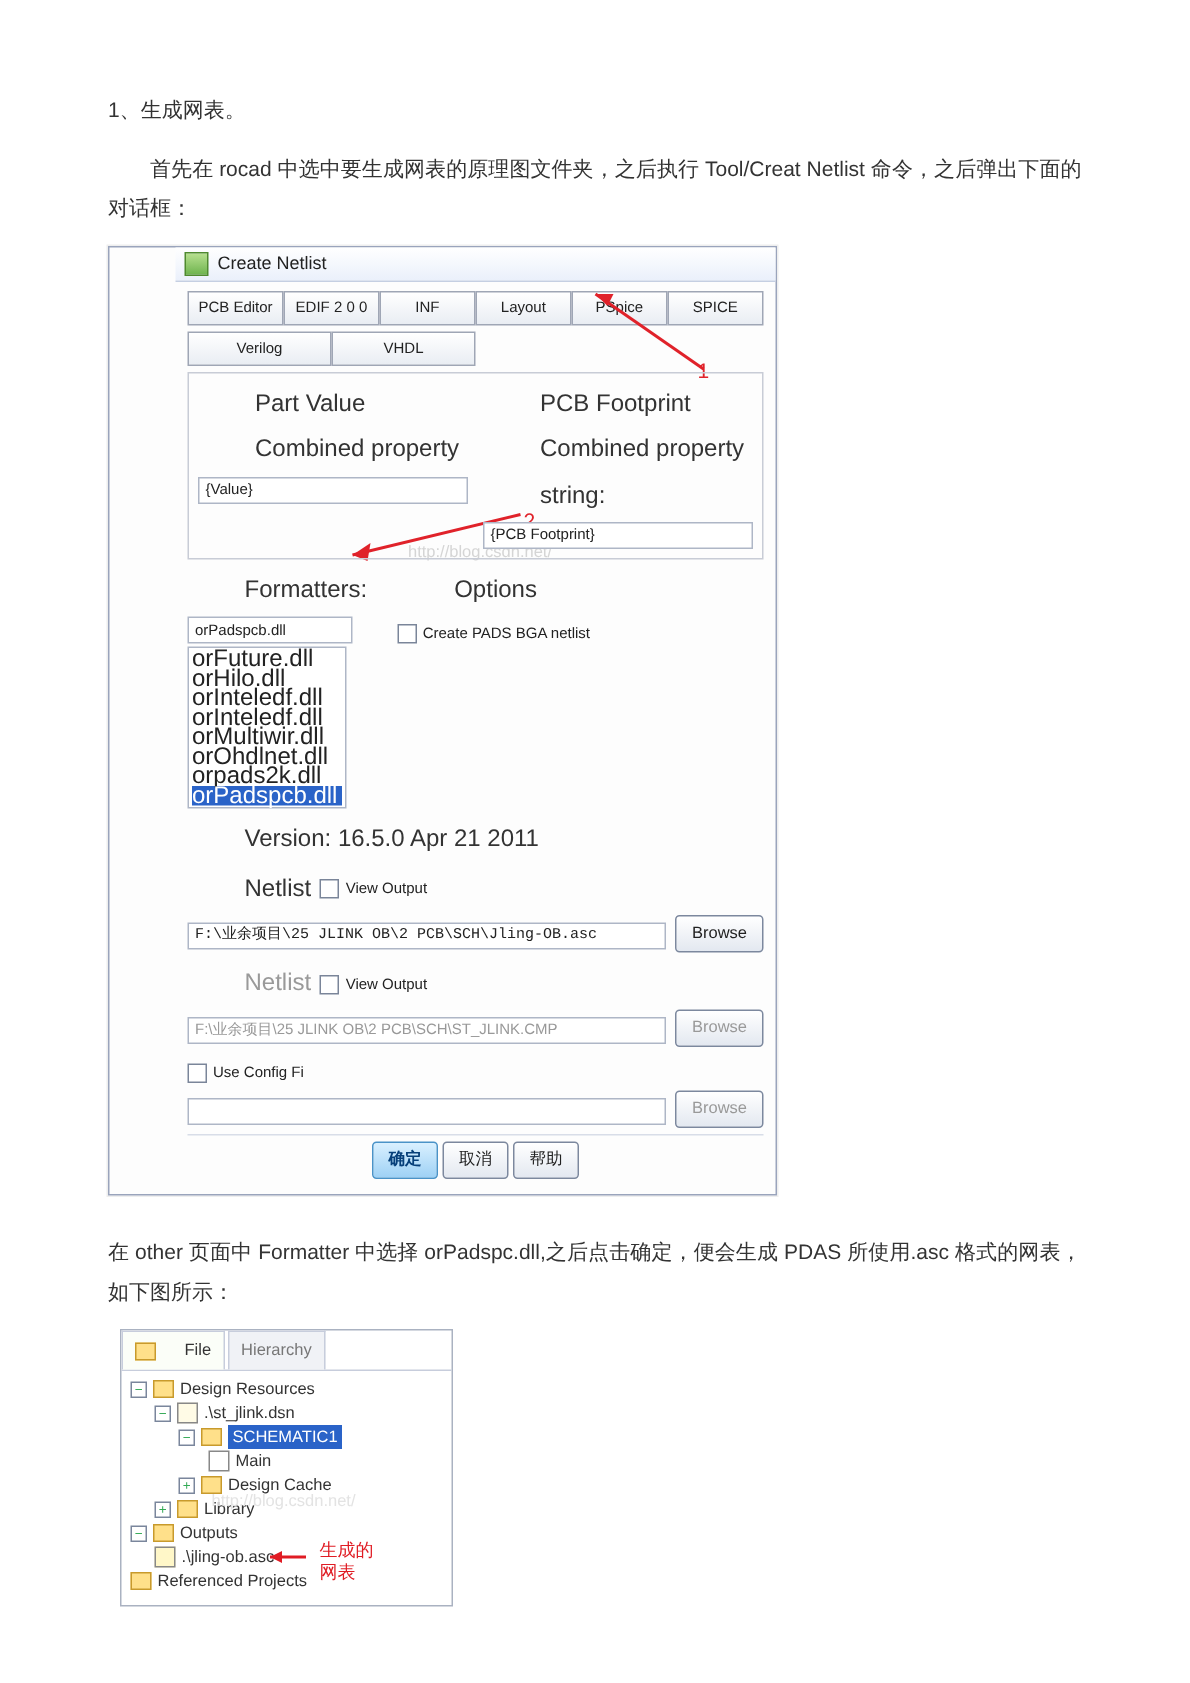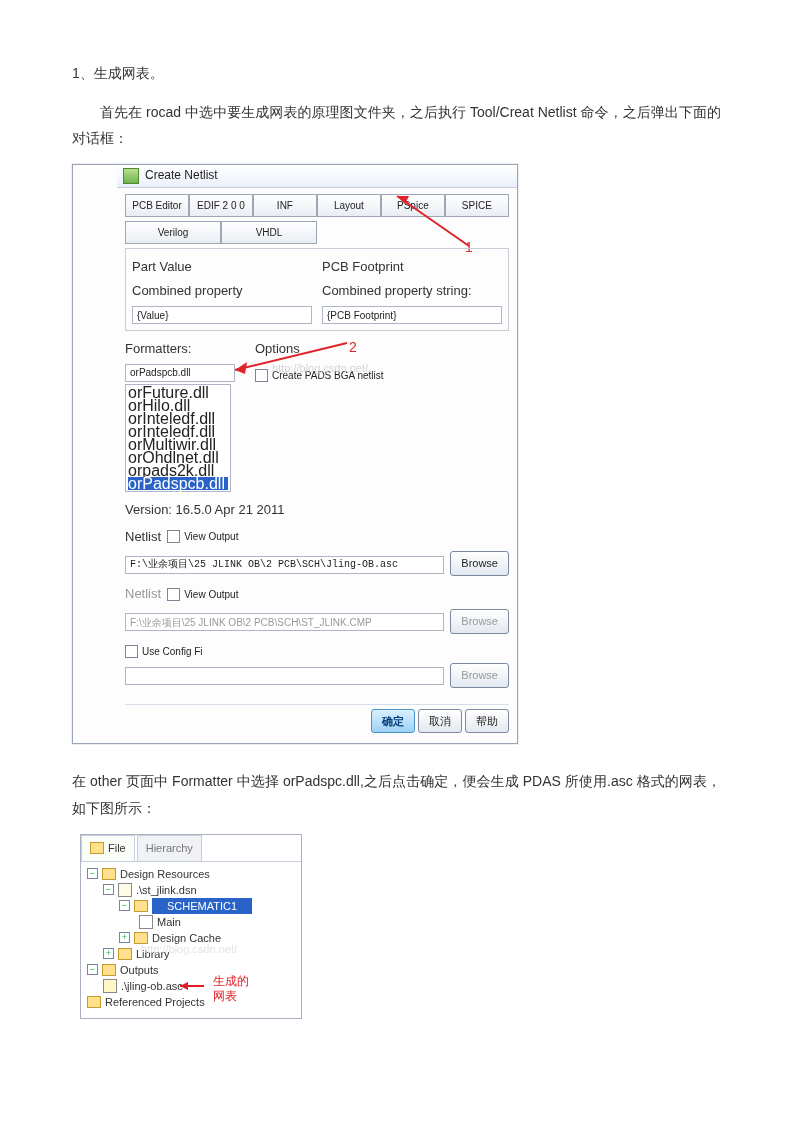--- a/index.html
+++ b/index.html
@@ -65,21 +65,21 @@
   .tab.row2b { width: 25%; }
   .tab.row2c { width: 50%; border: 2px solid #e13; color:#c00; font-weight:bold; }
   .groupbox {
     border:1px solid #c8ccd6;
     padding: 6px;
     margin-bottom:6px;
     position:relative;
   }
   .twocol { display:flex; gap:10px; }
   .twocol > div { flex:1; }
-  .lbl { font-size:13px; color:#333; }
+  .lbl { font-size:16px; color:#333;margin-left:38px; }
   .ed {
     border:1px solid #aeb6c6;
     background:#fff;
     height:16px;
     font-size:10px;
     padding:0 4px;
     display:flex; align-items:center;
     margin-top:2px;
     overflow:hidden;
   }
@@ -98,45 +98,45 @@
   .row { display:flex; align-items:center; gap:6px; margin-top:2px;}
   .btn {
     border:1px solid #7c889e;
     background:linear-gradient(#fff,#e3e8f0);
     padding:1px 10px;
     font-size:11px;
     border-radius:3px;
     display:inline-block;
   }
   .btn.primary { background:linear-gradient(#d9f0ff,#9ed1f5); border-color:#4a93c8; color:#07407a; font-weight:bold;}
-  .dlg-buttons { text-align:right; padding-top:4px; border-top:1px solid #d8dde8; margin-top:16px; }
+  .dlg-buttons { text-align:center; padding-top:4px; border-top:1px solid #d8dde8; margin-top:4px; }
   .red-num { color:#e0222a; font-size:14px; font-weight:normal; position:absolute; }
   .watermark { position:absolute; color:#d5d5d5; font-size:11px; }
 
   
   .arrow-svg { position:absolute; pointer-events:none; }
 
   
   .treepanel {
     border:1px solid #aab2c1;
     background:#fff;
     width:220px;
     font-family: Tahoma, sans-serif;
     font-size:11px;
     margin: 6px 0 30px 8px;
     position:relative;
   }
   .treetabs { display:flex; border-bottom:1px solid #c7cddc; }
-  .treetab { padding:2px 8px; background:#fbfef8; border:1px solid #c7cddc; border-bottom:none; margin-right:2px; display:flex; align-items:center; gap:4px;}
+  .treetab { padding:2px 8px; background:#fbfef8; border:1px solid #c7cddc; border-bottom:none; margin-right:2px; display:flex; align-items:center; gap:19px;}
   .treetab.inactive { background:#f0f2f6; color:#777;}
   .foldicon { width:12px; height:10px; background:#ffe08a; border:1px solid #c89a2c; display:inline-block;}
   .treebody { padding:4px 4px 8px 4px; line-height:16px;}
   .node { display:flex; align-items:center; gap:4px; white-space:nowrap;}
   .toggle { width:9px; height:9px; border:1px solid #7a869c; font-size:9px; line-height:8px; text-align:center; color:#3a5; background:#fff;}
-  .schemsel { background:#2a63c8; color:#fff; padding:0 15px;}
+  .schemsel { background:#2a63c8; color:#fff; padding:0 3px;}
   .pageicon { width:12px; height:12px; border:1px solid #888; background:#fff; display:inline-block;}
   .redtext { color:#e01c24; font-size:12px; }
   .treewater { position:absolute; left:60px; top:104px; color:#e3e3e3; font-size:11px;}
 </style>
 </head>
 <body>
 
 <div class="page">
 
 

